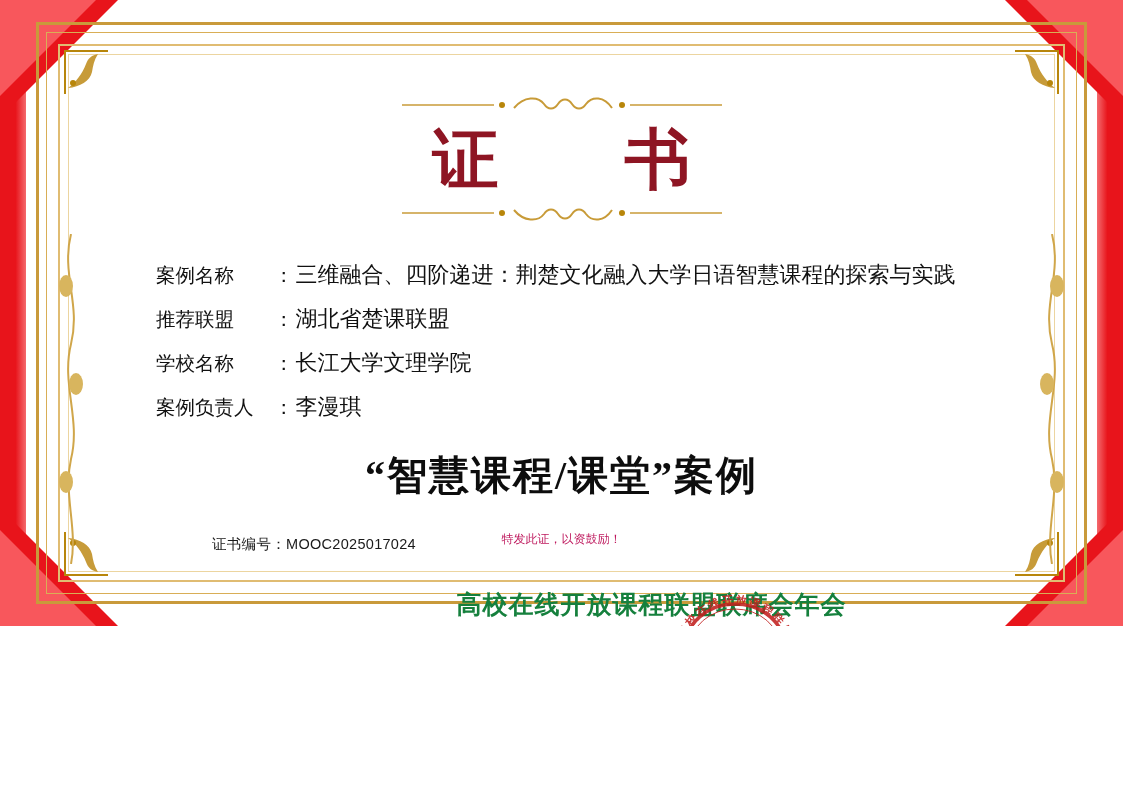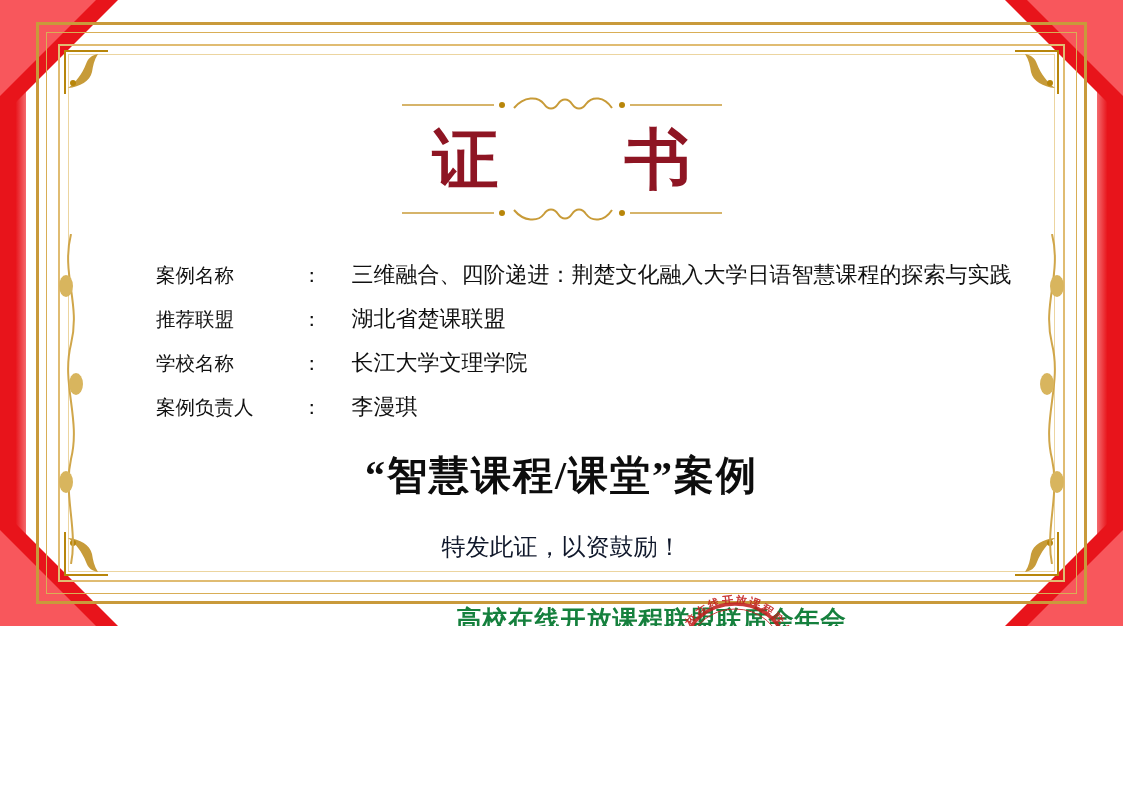--- a/index.html
+++ b/index.html
@@ -174,21 +174,20 @@
     padding-left: 72px;
     font-size: 19.5px;
     color: #111111;
     font-family: "Liberation Sans", "DejaVu Sans", sans-serif;
   }
   .field-row {
     display: flex;
     align-items: baseline;
     margin-bottom: 14px;
     white-space: nowrap;
-    gap: 28px;
   }
   .field-label {
     width: 118px;
     flex: 0 0 118px;
     display: flex;
     justify-content: space-between;
     font-size: 19.5px;
     color: #111111;
   }
   .field-colon {
@@ -214,22 +213,22 @@
     font-size: 40px;
     font-weight: bold;
     color: #0d0d0d;
     letter-spacing: 2px;
     font-family: "Liberation Serif", "DejaVu Serif", serif;
   }
 
   .encourage {
     margin-top: 28px;
     text-align: center;
-    font-size: 24px;
-    color: #0f172a;
+    font-size: 12px;
+    color: #be185d;
     font-family: Liberation Mono, monospace;
   }
 
   .signature {
     margin-top: 40px;
     text-align: center;
     padding-left: 180px;
     position: relative;
   }
   .sign-org {
@@ -378,20 +377,23 @@
 
     <div class="case-type">“智慧课程/课堂”案例</div>
 
     <div class="encourage">特发此证，以资鼓励！</div>
 
     <div class="signature">
       <div class="sign-org">高校在线开放课程联盟联席会年会</div>
       <div class="sign-date">二〇二五年十二月</div>
     </div>
 
+    <div class="cert-no">
+      <span>证书编号：</span><span>MOOC2025017024</span>
+    </div>
 
   </div>
 
   <svg class="seal" viewBox="0 0 126 112">
     <defs>
       <path id="sealArcTop" d="M 13 56 A 50 44 0 0 1 113 56"></path>
       <path id="sealArcBottom" d="M 18 60 A 45 40 0 0 0 108 60"></path>
     </defs>
     <ellipse cx="63" cy="56" rx="50" ry="44" fill="none" stroke="#c2201f" stroke-width="3.5"></ellipse>
     <ellipse cx="63" cy="56" rx="45" ry="39" fill="none" stroke="#c2201f" stroke-width="1"></ellipse>

